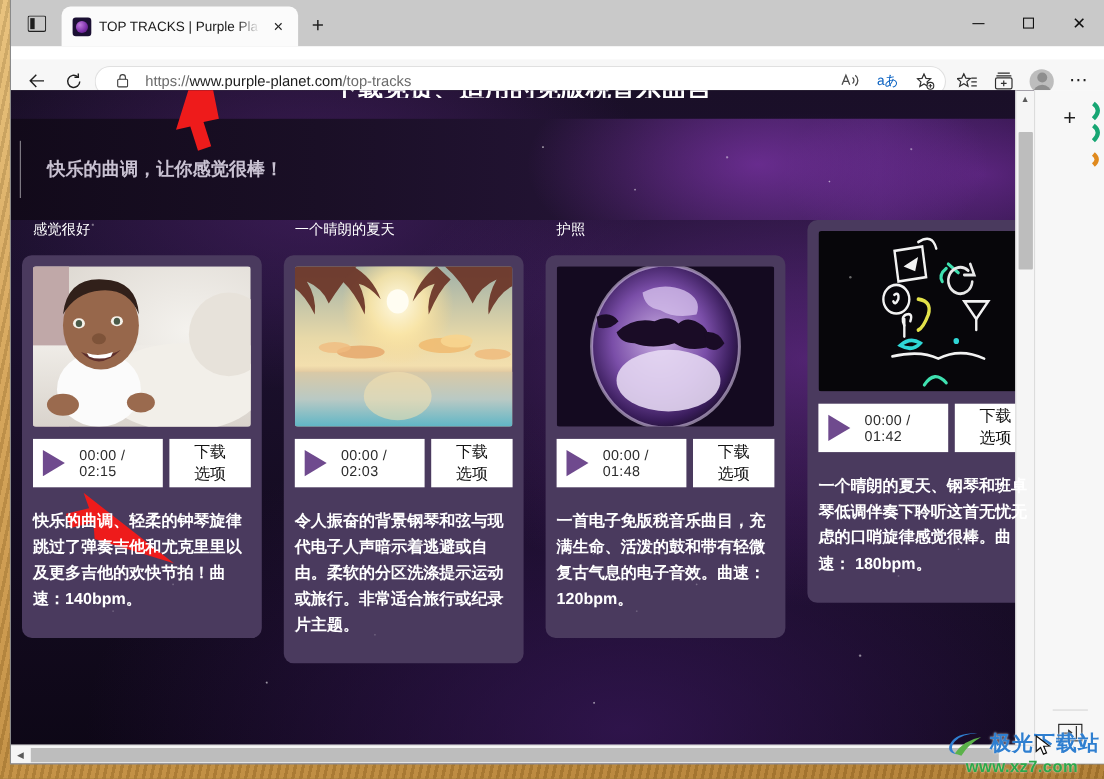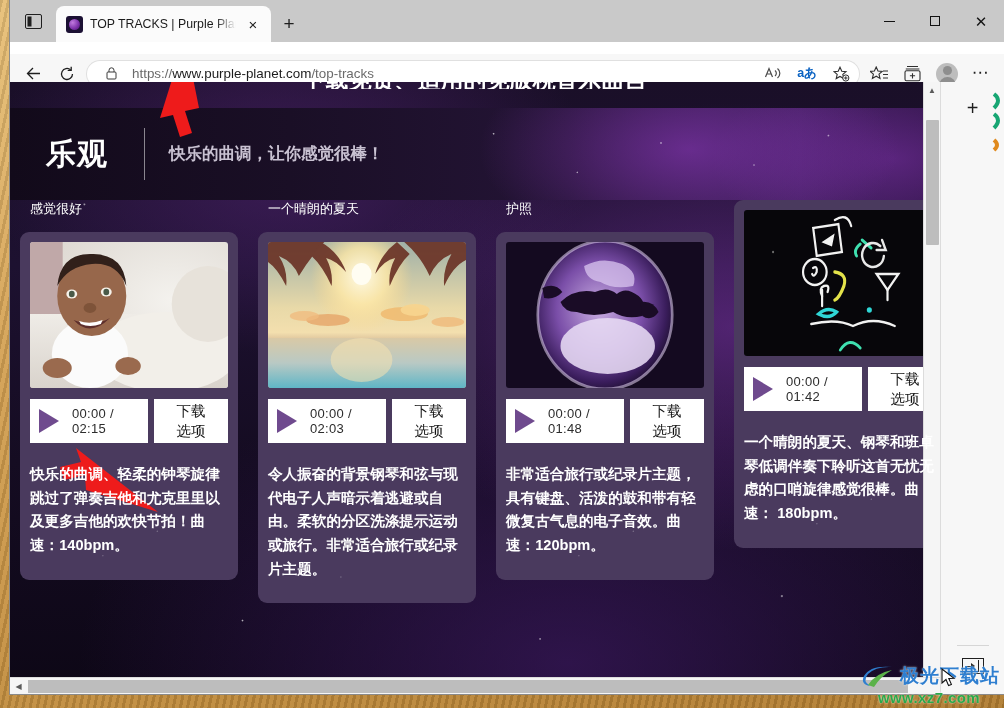--- a/index.html
+++ b/index.html
@@ -71,21 +71,21 @@
     justify-content:center;color:#1f1f1f;font-size:15px; flex:0 0 auto;}
   .omnibox{
     flex:1 1 auto; height:28px; background:#fff; border-radius:14px;
     display:flex; align-items:center; padding:0 6px 0 12px; gap:8px; min-width:0;
     box-shadow:0 0 0 1px #e0e0e0 inset;
   }
   .url{ font-size:13.4px; color:#1c1c1c; white-space:nowrap; flex:1 1 auto; overflow:hidden;}
   .url .dim{ color:#6a6a6a; }
   .url .sfx{ color:#6b6b6b; }
   .omni-icon{ width:26px;height:30px;display:flex;align-items:center;justify-content:center;
-    flex:0 0 auto; color:#333; font-size:12px;font-weight:bold;}
+    flex:0 0 auto; color:#333; font-size:12px;}
   .aa{ color:#0a62c2; font-size:12.5px; letter-spacing:-.2px;}
   .avatar{ width:22px;height:22px;border-radius:50%;background:#bdbdbd;position:relative;overflow:hidden;}
   .avatar::before{content:"";position:absolute;left:6.5px;top:3.5px;width:9px;height:9px;border-radius:50%;background:#8e8e8e;}
   .avatar::after{content:"";position:absolute;left:2.5px;top:14px;width:17px;height:12px;border-radius:9px 9px 0 0;background:#8e8e8e;}
   .dots{ letter-spacing:1.5px; font-size:17px; color:#1f1f1f; line-height:.5;}
 
   
   .content{
     position:absolute; left:0; top:82px; right:0; bottom:0; background:#fff;
     display:flex;
@@ -318,21 +318,20 @@
   </div>
 
   <div class="content">
 
     <div class="viewport">
       <div class="page">
 
         <div class="cutheading">下载免费、适用的免版税音乐曲目</div>
 
         <div class="banner">
-          <div class="bigtitle">乐观</div>
           <div class="divider"></div>
           <div class="sub">快乐的曲调，让你感觉很棒！</div>
         </div>
 
         <div class="grid">
 
           <div class="col">
             <div class="coltitle">感觉很好</div>
             <div class="card">
               <div class="thumb">
@@ -463,21 +462,21 @@
               <div class="player">
                 <div class="playbar">
                   <span class="playtri"></span>
                   <span class="timecode">00:00 / 01:48</span>
                 </div>
                 <div class="dlbtn">
                   <span>下载</span>
                   <span>选项</span>
                 </div>
               </div>
-              <div class="desc">非常适合旅行或纪录片主题，具有键盘、活泼的鼓和带有轻微复古气息的电子音效。曲速：120bpm。</div>
+              <div class="desc">一首电子免版税音乐曲目，充满生命、活泼的鼓和带有轻微复古气息的电子音效。曲速：120bpm。</div>
             </div>
           </div>
 
           <div class="col">
             <div class="card">
               <div class="thumb">
                 <svg width="100%" height="100%" viewBox="0 0 218 146" preserveAspectRatio="none">
                   <rect width="218" height="146" fill="#07060a"></rect>
                   <g fill="none" stroke="#f2f2f2" stroke-width="2.4" stroke-linecap="round">
                     <rect x="78" y="16" width="28" height="28" transform="rotate(-8 92 30)"></rect>

